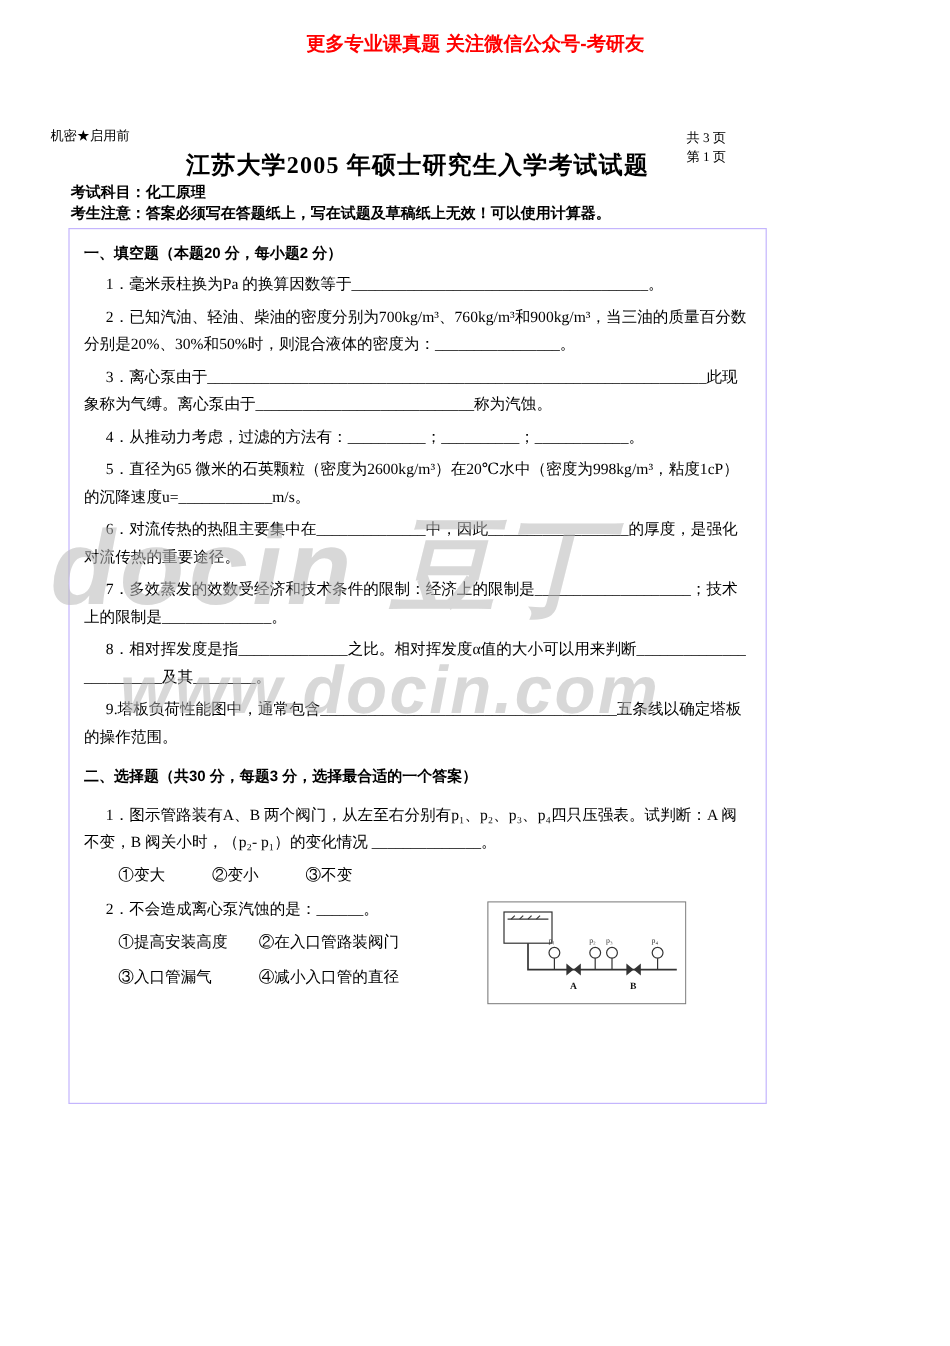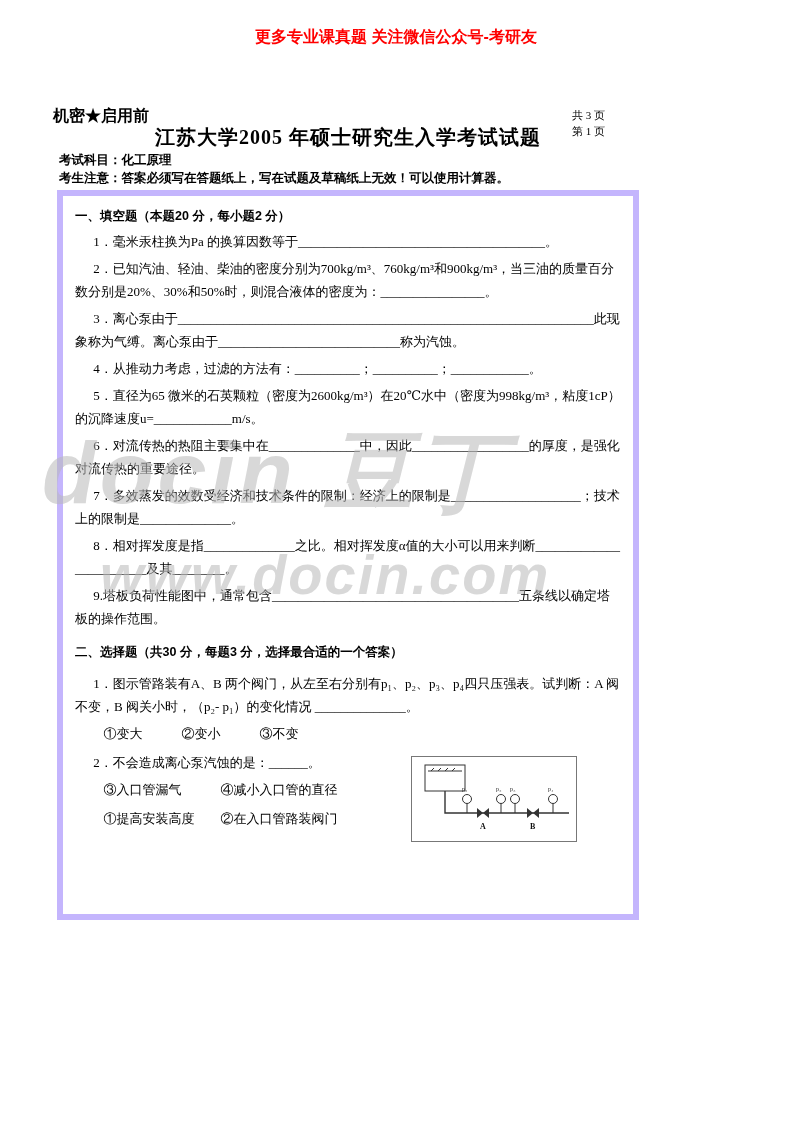--- a/index.html
+++ b/index.html
@@ -8,38 +8,38 @@
     position:relative; width:792px; height:1122px; background:#ffffff;
     font-family:"Liberation Serif","DejaVu Serif",serif; color:#000;
     overflow:hidden; margin:14px auto;
   }
   .banner {
     position:absolute; top:13px; left:0; width:100%; text-align:center;
     color:#ff0000; font-weight:bold; font-size:16px;
     font-family:"Liberation Sans","DejaVu Sans",sans-serif;
   }
   .classified {
-    position:absolute; left:53px; top:92px; font-size:16px; font-weight:bold;
+    position:absolute; left:42px; top:92px; font-size:11px; font-weight:normal;
   }
   .pageinfo {
     position:absolute; left:572px; top:93px; font-size:11px; line-height:16px;
   }
   .title {
     position:absolute; left:57px; top:110px; width:582px; text-align:center;
     font-size:20px; font-weight:bold; letter-spacing:1px;
   }
   .subject {
     position:absolute; left:59px; top:138px; font-size:12.5px; font-weight:bold;font-family:Liberation Serif, serif;
   }
   .notice {
     position:absolute; left:59px; top:156px; font-size:12.5px; font-weight:bold;
   }
   .qbox {
     position:absolute; left:57px; top:176px; width:582px; height:730px;
-    border:6px solid #c4b5fd; padding:8px 12px 10px 12px; font-size:13px;
+    border:1px solid #c4b5fd; padding:8px 12px 10px 12px; font-size:13px;
   }
   .sec {
     font-weight:bold; line-height:24px; margin-bottom:2px;
     font-family:"Liberation Sans","DejaVu Sans",sans-serif; font-size:12.5px;
   }
   .sec2 { margin-top:10px; margin-bottom:8px; }
   .q {
     line-height:23px; margin-bottom:4px; text-indent:1.4em;
     word-break:break-all; overflow-wrap:anywhere;
   }
@@ -83,22 +83,22 @@
     <p class="q">5．直径为65 微米的石英颗粒（密度为2600kg/m³）在20℃水中（密度为998kg/m³，粘度1cP）的沉降速度u=____________m/s。</p>
     <p class="q">6．对流传热的热阻主要集中在______________中，因此__________________的厚度，是强化对流传热的重要途径。</p>
     <p class="q">7．多效蒸发的效数受经济和技术条件的限制：经济上的限制是____________________；技术上的限制是______________。</p>
     <p class="q">8．相对挥发度是指______________之比。相对挥发度α值的大小可以用来判断________________________及其________。</p>
     <p class="q">9.塔板负荷性能图中，通常包含______________________________________五条线以确定塔板的操作范围。</p>
 
     <p class="sec sec2">二、选择题（共30 分，每题3 分，选择最合适的一个答案）</p>
     <p class="q">1．图示管路装有A、B 两个阀门，从左至右分别有p₁、p₂、p₃、p₄四只压强表。试判断：A 阀不变，B 阀关小时，（p₂- p₁）的变化情况 ______________。</p>
     <p class="q opts">①变大　　　②变小　　　③不变</p>
     <p class="q">2．不会造成离心泵汽蚀的是：______。</p>
+    <p class="q opts">①提高安装高度　　②在入口管路装阀门</p>
     <p class="q opts">③入口管漏气　　　④减小入口管的直径</p>
-    <p class="q opts">①提高安装高度　　②在入口管路装阀门</p>
 
     <div class="diagram">
       <svg width="166" height="86" viewBox="0 0 166 86" xmlns="http://www.w3.org/2000/svg">
         <rect x="0.5" y="0.5" width="165" height="85" fill="#ffffff" stroke="#777777" stroke-width="1"></rect>
 
         <g stroke="#333333" fill="none" stroke-width="1">
           <rect x="14" y="9" width="40" height="26"></rect>
           <line x1="17" y1="15" x2="51" y2="15"></line>
           <line x1="20" y1="15" x2="23" y2="12"></line>
           <line x1="27" y1="15" x2="30" y2="12"></line>

